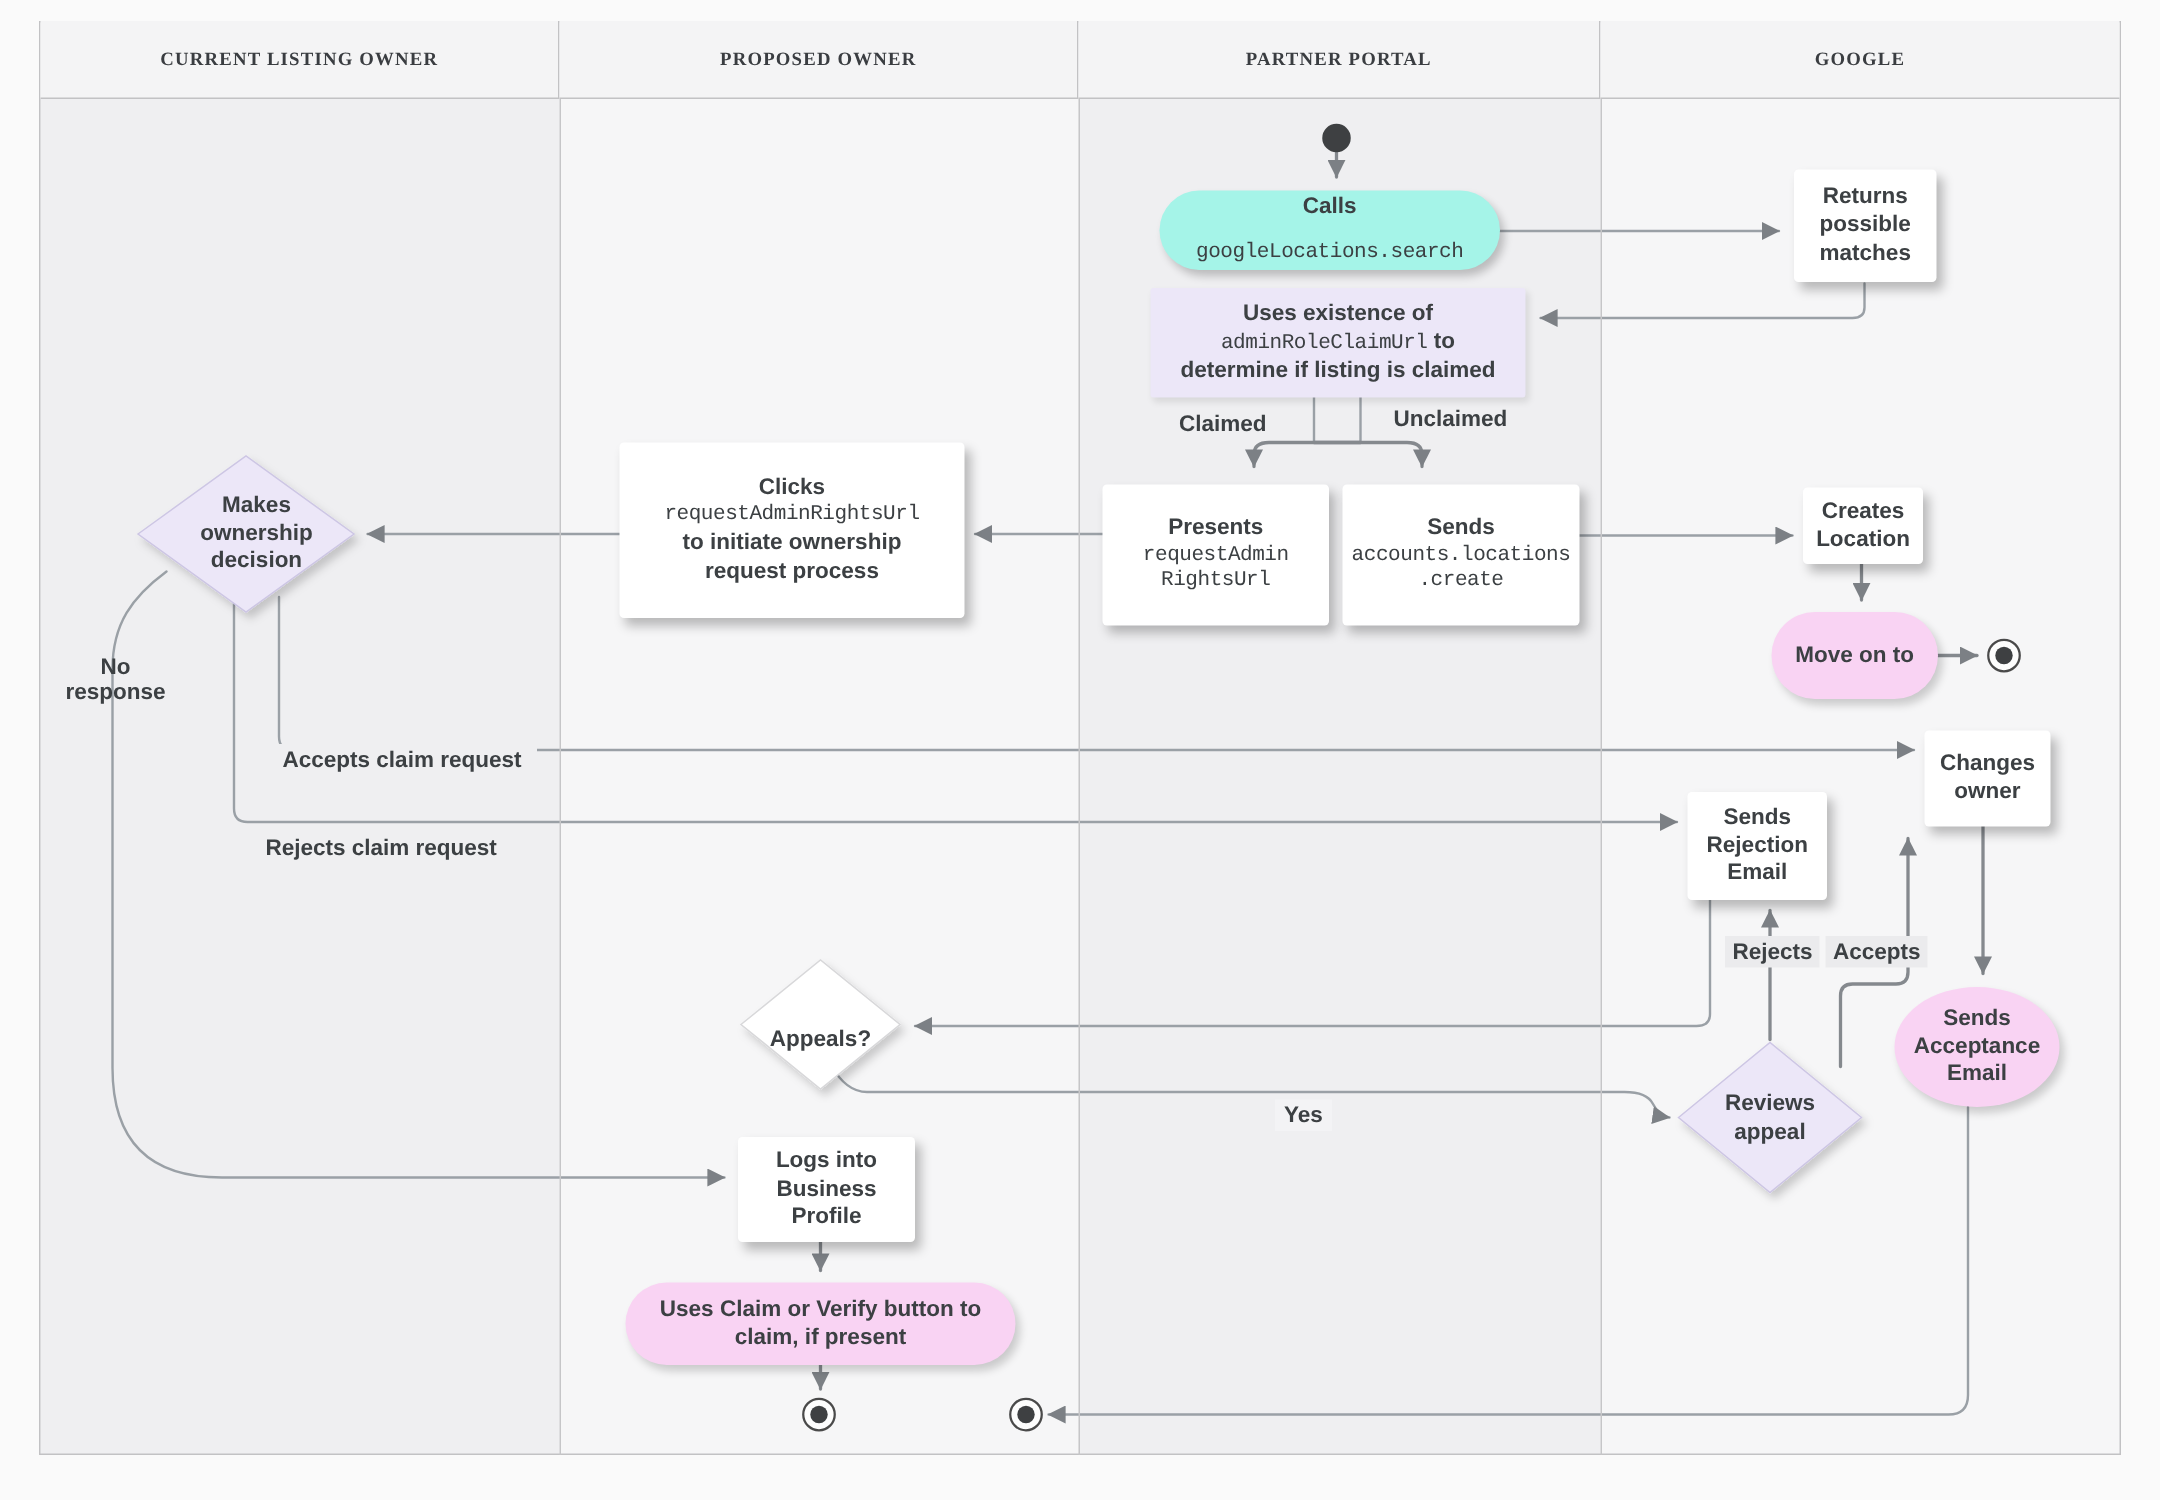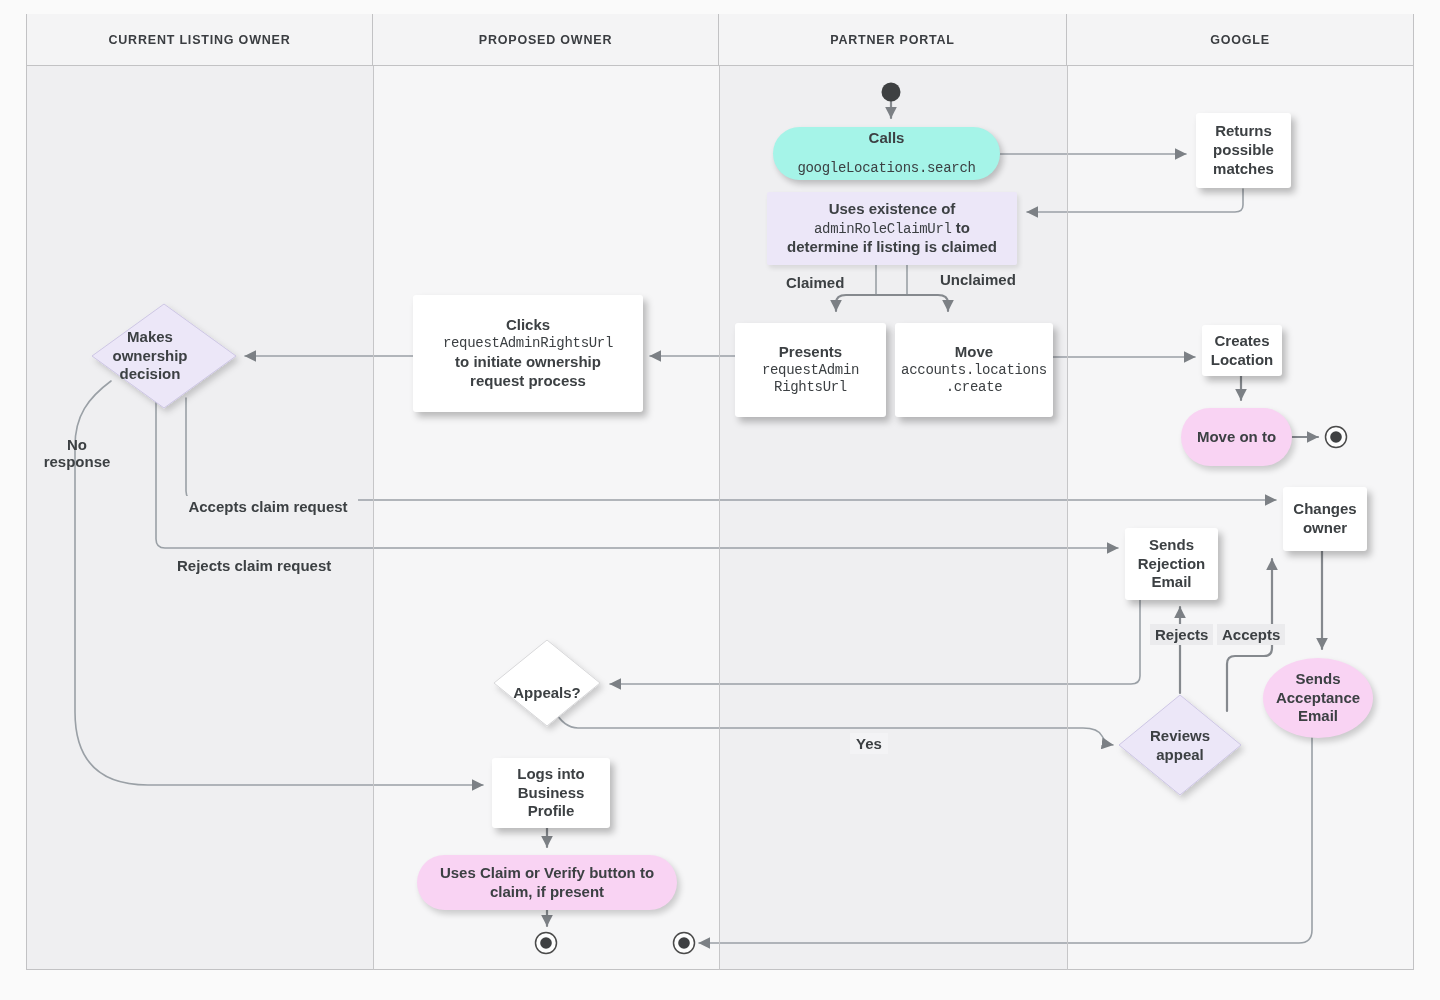--- a/index.html
+++ b/index.html
@@ -8,21 +8,21 @@
     background:#fafafa;
     font-family:"Liberation Sans", sans-serif;
     color:#3c4043;
   }
   .frame{position:absolute;left:26px;top:14px;width:1388px;height:956px;border:1px solid #c2c2c4;box-sizing:border-box;}
   .lane-bg{position:absolute;top:66px;height:904px;}
   .lane-dark{background:#efeff1;}
   .lane-light{background:#f6f6f7;}
   .hdr{position:absolute;top:14px;height:52px;background:#f4f4f5;border-bottom:1px solid #c2c2c4;border-right:1px solid #c2c2c4;box-sizing:border-box;
        display:flex;align-items:center;justify-content:center;
-       font-size:12.5px;font-weight:bold;letter-spacing:0.8px;color:#3a3d41;}
+       font-size:12.5px;font-weight:bold;letter-spacing:0.8px;color:#3a3d41;font-family:Liberation Serif, serif;}
   .vsep{position:absolute;top:66px;height:904px;width:1px;background:#c6c6c8;}
 
   svg.wires{position:absolute;left:0;top:0;width:1440px;height:1000px;}
   .edge{stroke:#9aa0a6;stroke-width:1.6;fill:none;stroke-linecap:round;}
   .edge-strong{stroke:#85898e;stroke-width:2.2;fill:none;stroke-linecap:round;}
 
   .node{position:absolute;display:flex;flex-direction:column;align-items:center;justify-content:center;
         text-align:center;font-weight:bold;font-size:15px;line-height:1.26;color:#3c4043;box-sizing:border-box;}
   .box{background:#ffffff;border-radius:3px;box-shadow:4px 5px 7px rgba(0,0,0,0.25);}
   .pill-teal{background:#a5f4e8;border-radius:27px;box-shadow:3px 4px 6px rgba(0,0,0,0.22);}
@@ -131,33 +131,33 @@
   <span>determine if listing is claimed</span>
 </div>
 
 <div class="node box" style="left:735px;top:323px;width:151px;height:94px;">
   <span>Presents</span>
   <span class="mono">requestAdmin</span>
   <span class="mono">RightsUrl</span>
 </div>
 
 <div class="node box" style="left:895px;top:323px;width:158px;height:94px;">
-  <span>Move</span>
+  <span>Sends</span>
   <span class="mono">accounts.locations</span>
   <span class="mono">.create</span>
 </div>
 
 <div class="node box" style="left:413px;top:295px;width:230px;height:117px;">
   <span>Clicks</span>
   <span class="mono">requestAdminRightsUrl</span>
   <span>to initiate ownership</span>
   <span>request process</span>
 </div>
 
-<div class="dtext" style="left:90px;top:326px;width:120px;height:60px;justify-content:center;">
+<div class="dtext" style="left:111px;top:326px;width:120px;height:60px;justify-content:center;">
   <span class="wrap">Makes ownership decision</span>
 </div>
 
 <div class="node box" style="left:1202px;top:325px;width:80px;height:51px;padding:2px;">
   <span class="wrap">Creates Location</span>
 </div>
 
 <div class="node pill-pink" style="left:1181px;top:408px;width:111px;height:58px;">
   <span>Move on to</span>
 </div>
@@ -184,19 +184,19 @@
 
 <div class="node box" style="left:492px;top:758px;width:118px;height:70px;padding:2px;">
   <span class="wrap">Logs into Business Profile</span>
 </div>
 
 <div class="node pill-pink" style="left:417px;top:855px;width:260px;height:55px;padding:4px 10px;">
   <span class="wrap">Uses Claim or Verify button to claim, if present</span>
 </div>
 
 <div class="lbl" style="left:786px;top:274px;">Claimed</div>
-<div class="lbl" style="left:929px;top:271px;margin-left:11px;">Unclaimed</div>
+<div class="lbl" style="left:929px;top:271px;">Unclaimed</div>
 <div class="lbl lbl-bg-dark" style="left:178px;top:496px;width:170px;text-align:center;">Accepts claim request</div>
 <div class="lbl" style="left:177px;top:557px;">Rejects claim request</div>
 <div class="lbl" style="left:38px;top:436px;width:78px;text-align:center;white-space:normal;">No response</div>
 <div class="lbl lbl-bg-light" style="left:850px;top:733px;">Yes</div>
 <div class="lbl lbl-bg-gray" style="left:1150px;top:624px;">Rejects</div>
 <div class="lbl lbl-bg-gray" style="left:1217px;top:624px;">Accepts</div>
 
 </body></html>

